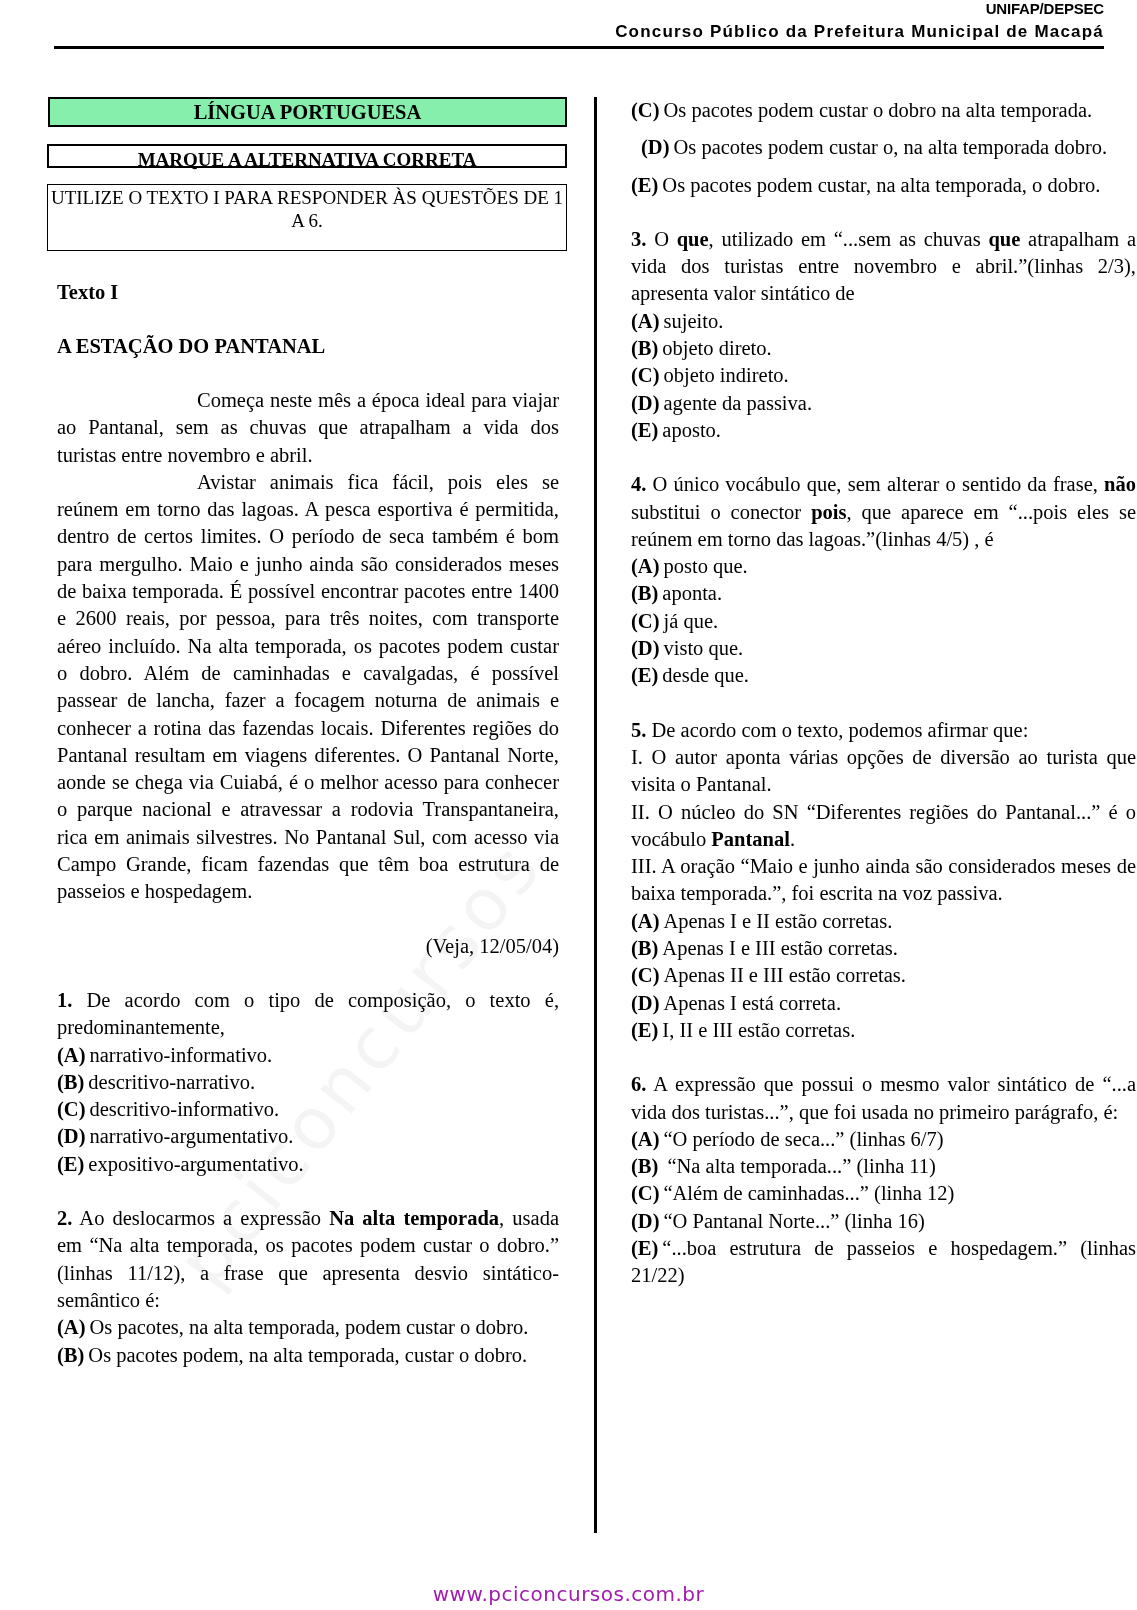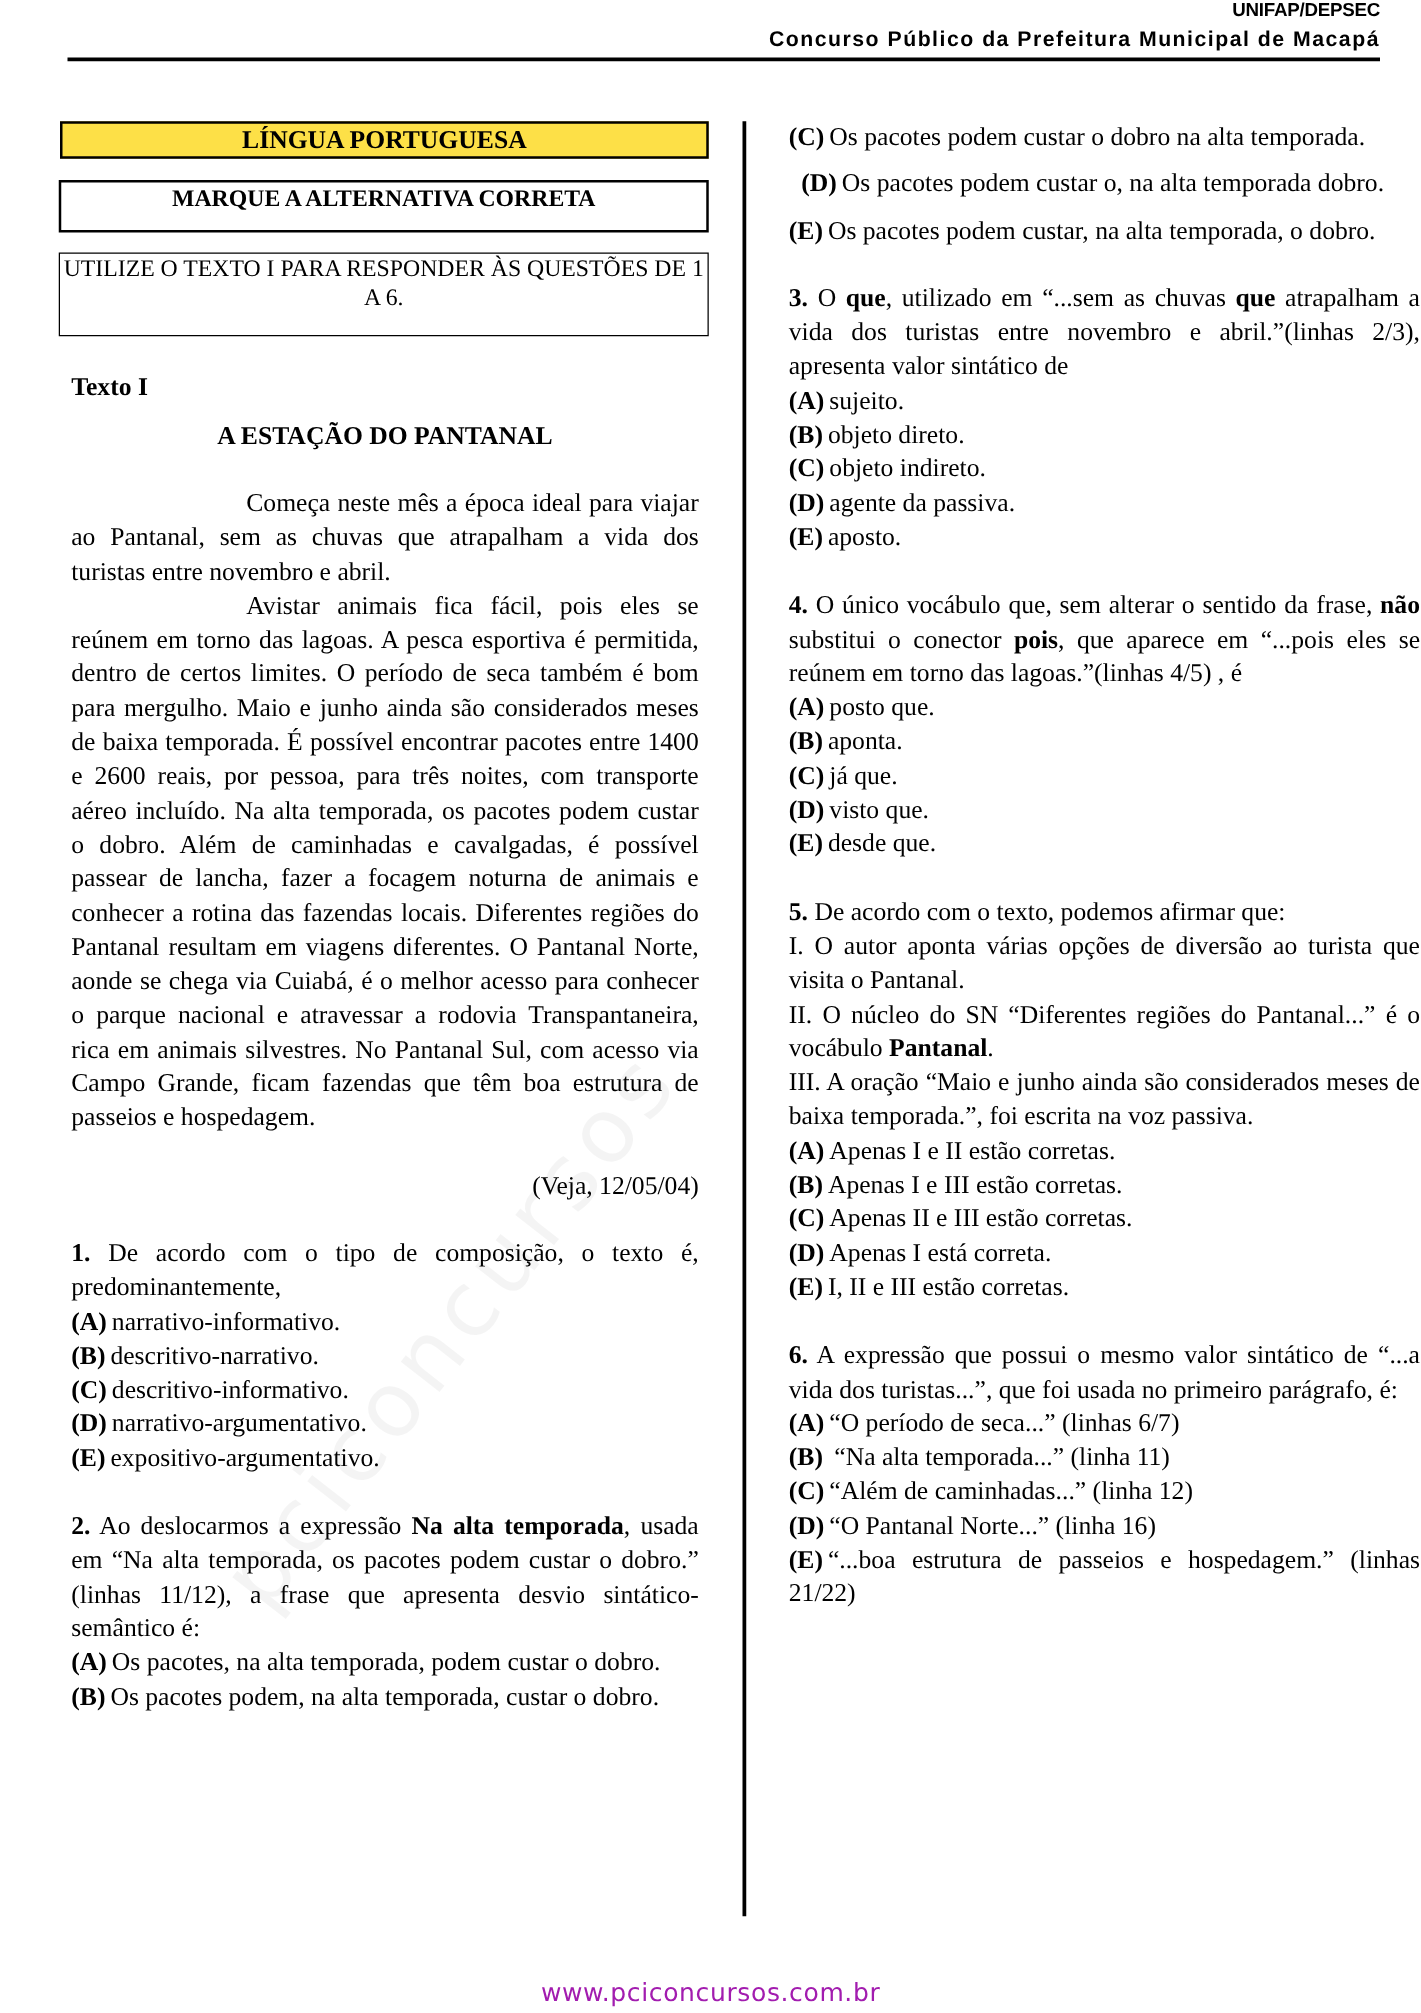--- a/index.html
+++ b/index.html
@@ -5,25 +5,25 @@
   html, body { margin: 0; padding: 0; background: #ffffff; }
   body { width: 1137px; height: 1610px; position: relative; overflow: hidden; color: #000; font-family: "Liberation Serif", serif; }
   .hdr1 { position: absolute; right: 33px; top: 0px; font-family: "Liberation Sans", sans-serif; font-weight: bold; font-size: 15px; line-height: 17px; letter-spacing: -0.2px; }
   .hdr2 { position: absolute; right: 33px; top: 22px; font-family: "Liberation Sans", sans-serif; font-weight: bold; font-size: 17px; line-height: 20px; letter-spacing: 1.2px; }
   .hdr-rule { position: absolute; left: 54px; right: 33px; top: 46px; height: 3px; background: #000; }
   .col-divider { position: absolute; left: 594px; top: 97px; width: 3px; height: 1436px; background: #000; }
   .col { position: absolute; font-size: 20.5px; line-height: 27.3px; text-align: justify; }
   .col-left { left: 57px; width: 502px; top: 97px; }
   .col-right { left: 631px; width: 505px; top: 97px; }
   .box { border: 2px solid #000; text-align: center; box-sizing: border-box; }
-  .box-title { width: 519px; margin-left: -9px; height: 30px; background: #fde047; font-weight: bold; font-size: 20.5px; line-height: 26px; border-color: #000; border-left-width: 2px; }
-  .box-sub { width: 520px; margin-left: -10px; margin-top: 17px; height: 42px; font-weight: bold; font-size: 19px; line-height: 28px; }
+  .box-title { width: 519px; margin-left: -9px; height: 30px; background: #86efac; font-weight: bold; font-size: 20.5px; line-height: 26px; border-color: #000; border-left-width: 2px; }
+  .box-sub { width: 520px; margin-left: -10px; margin-top: 17px; height: 24px; font-weight: bold; font-size: 19px; line-height: 28px; }
   .box-util { width: 520px; margin-left: -10px; margin-top: 16px; height: 67px; font-size: 19px; line-height: 23px; border-width: 1.5px; padding-top: 1px; }
   .texto-label { font-weight: bold; margin-top: 28px; line-height: 27px; }
-  .title { text-align: center; font-weight: bold; margin-top: 12px; line-height: 27px; padding-right: 0; }
+  .title { font-weight: bold; margin-top: 27px; line-height: 27px; padding-right: 0; }
   .para { text-indent: 140px; margin: 0; }
   .para.first { margin-top: 27px; }
   .source { text-align: right; margin-top: 27px; }
   .q { margin-top: 27px; }
   .q p { margin: 0; }
   .opt { text-align: justify; }
   .opt b.letter { font-weight: bold; margin-right: 4px; }
   .footer { position: absolute; top: 1583px; left: 0; width: 1137px; text-align: center; font-family: "DejaVu Sans", sans-serif; font-size: 20px; color: #ff0000; letter-spacing: 0.5px; line-height: 22px; }
   .watermark { position: absolute; left: 100px; top: 1120px; width: 480px; height: 300px; pointer-events: none; }
   .watermark span { position: absolute; left: 60px; top: 130px; font-family: "DejaVu Sans", sans-serif; font-size: 72px; color: rgba(0,0,0,0.045); transform: rotate(-52deg); transform-origin: left top; white-space: nowrap; letter-spacing: 6px; }

